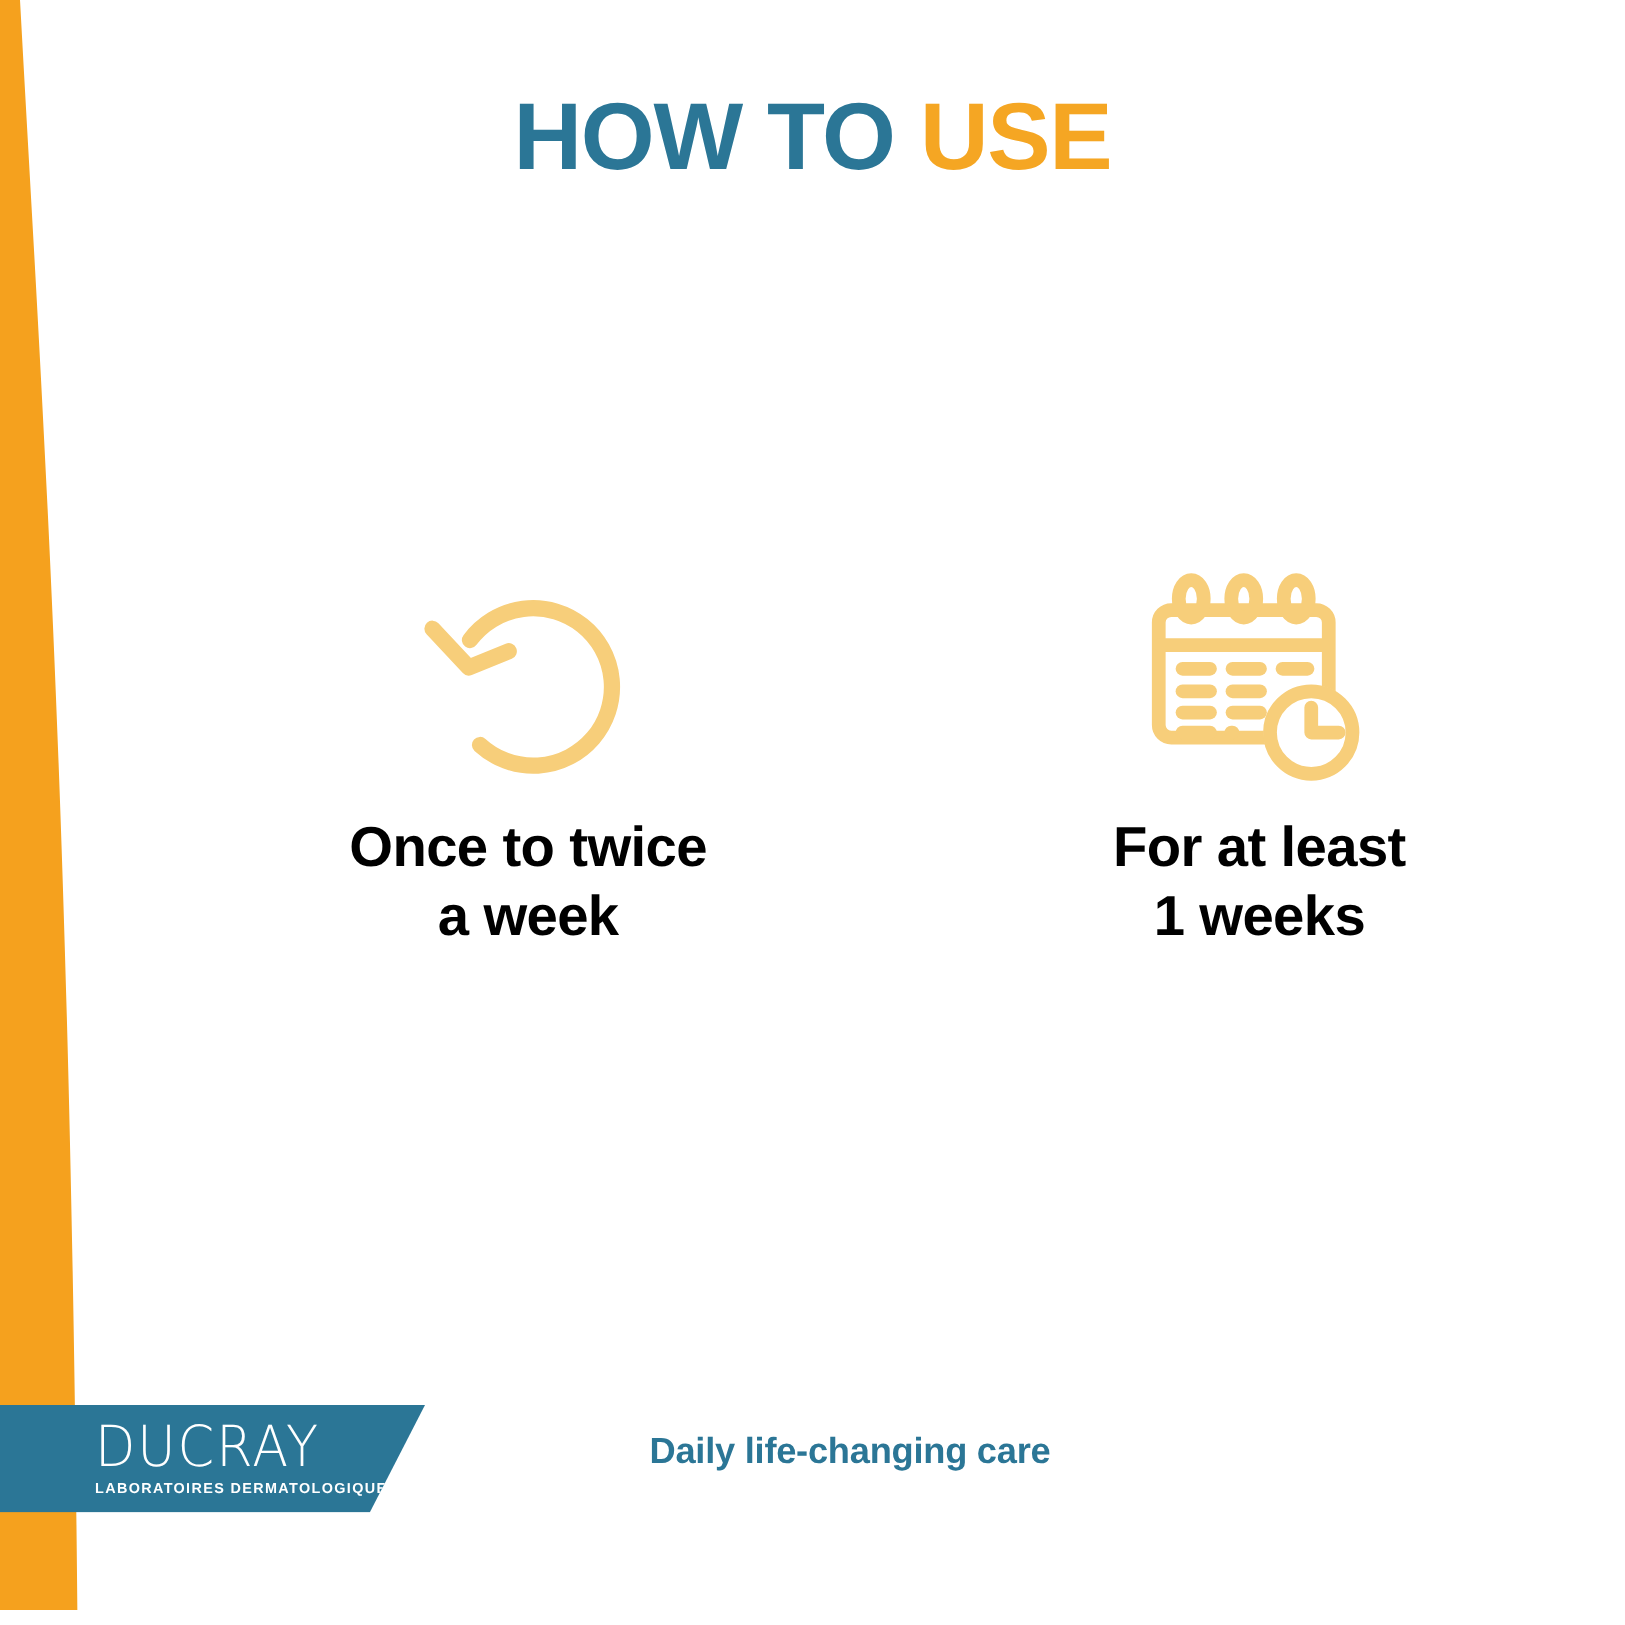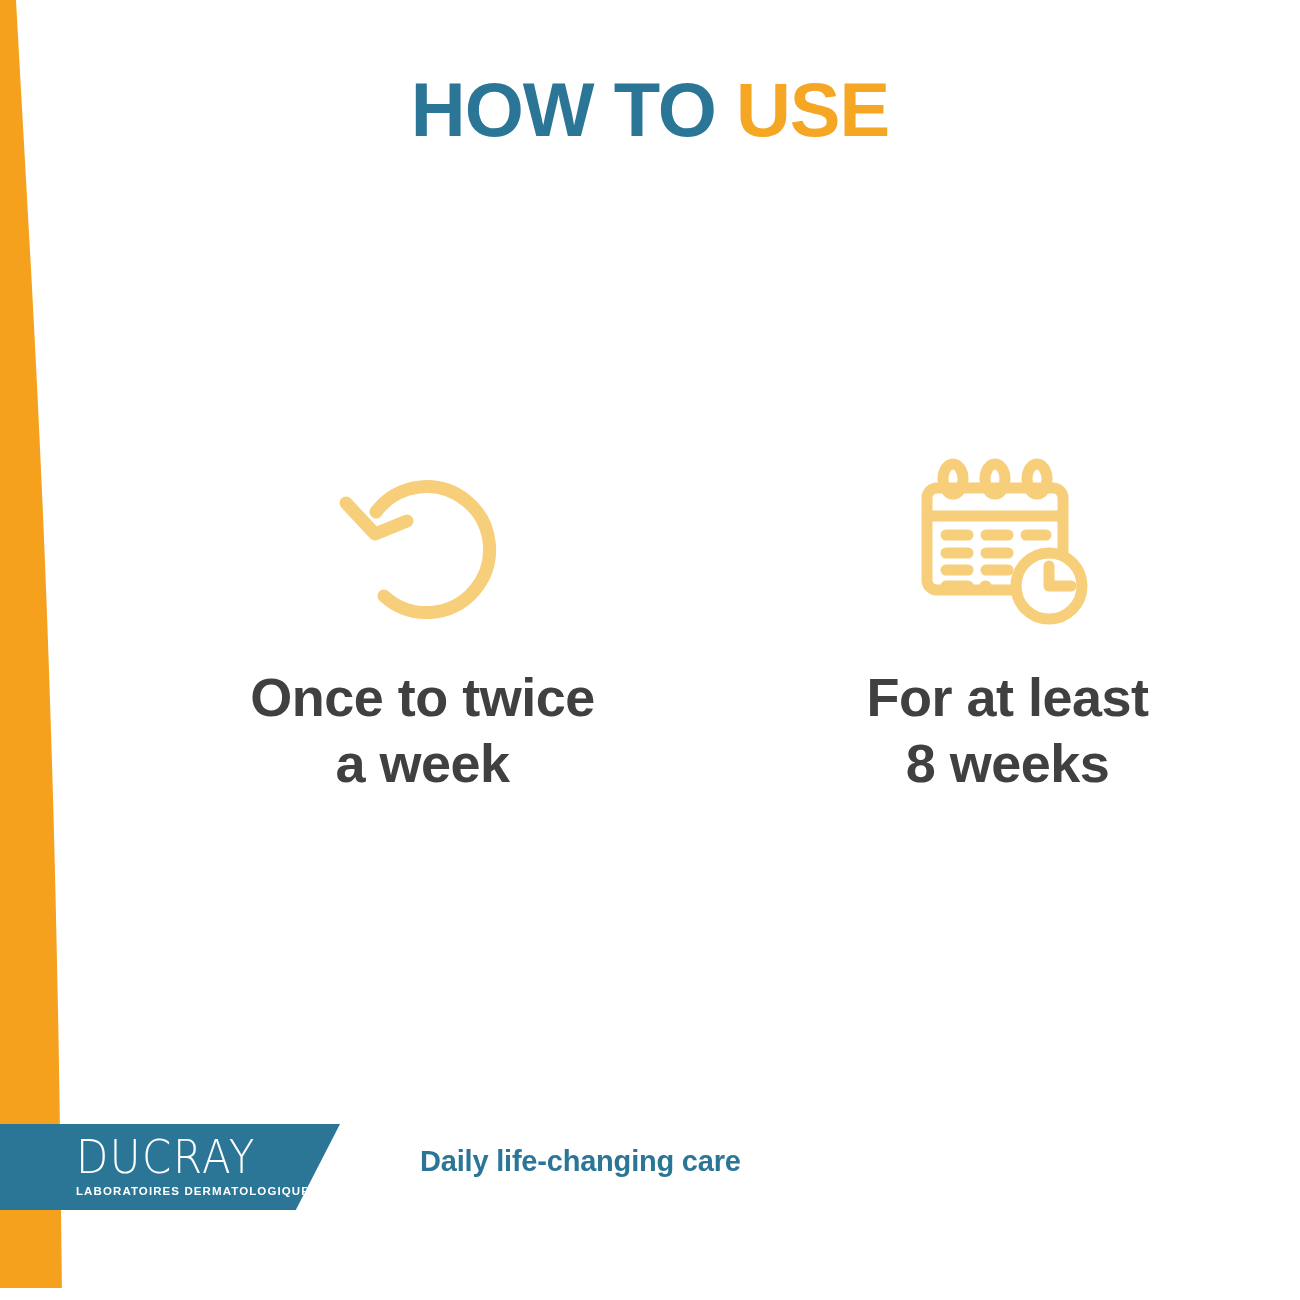--- a/index.html
+++ b/index.html
@@ -61,24 +61,24 @@
     flex-direction: column;
     align-items: center;
   }
   .feature-icon {
     height: 180px;
     display: flex;
     align-items: center;
     justify-content: center;
   }
   .feature-label {
-    margin-top: 30px;
+    margin-top: 16px;
     text-align: center;
-    color: #404040;
-    font-size: 54px;
+    color: #000000;
+    font-size: 45px;
     font-weight: bold;
     line-height: 1.22;
     letter-spacing: -0.5px;
     white-space: pre-line;
   }
 
   
   .logo-banner {
     position: absolute;
     left: 0;
@@ -112,21 +112,21 @@
     margin-top: 7px;
     line-height: 1;
   }
 
   
   .tagline {
     position: absolute;
     left: 420px;
     top: 1145px;
     width: 520px;
-    text-align: left;
+    text-align: center;
     color: #2B7696;
     font-size: 29px;
     font-weight: bold;
     letter-spacing: -0.2px;
     white-space: nowrap;
   }
 </style>
 </head>
 <body>
 
@@ -185,21 +185,21 @@
           </g>
 
           <circle cx="136" cy="131" r="38" fill="#FFFFFF"></circle>
           <g fill="none" stroke="#F7CE7A" stroke-width="11" stroke-linecap="round" stroke-linejoin="round">
             <circle cx="136" cy="131" r="33"></circle>
             <polyline points="136,111 136,131 158,131"></polyline>
           </g>
         </svg>
       </div>
       <div class="feature-label">For at least
-8 weeks</div>
+1 weeks</div>
     </div>
 
   </div>
 
   <div class="logo-banner">
     <div class="logo-word">DUCRAY</div>
     <div class="logo-sub">LABORATOIRES DERMATOLOGIQUES</div>
   </div>
 
   <div class="tagline">Daily life-changing care</div>

